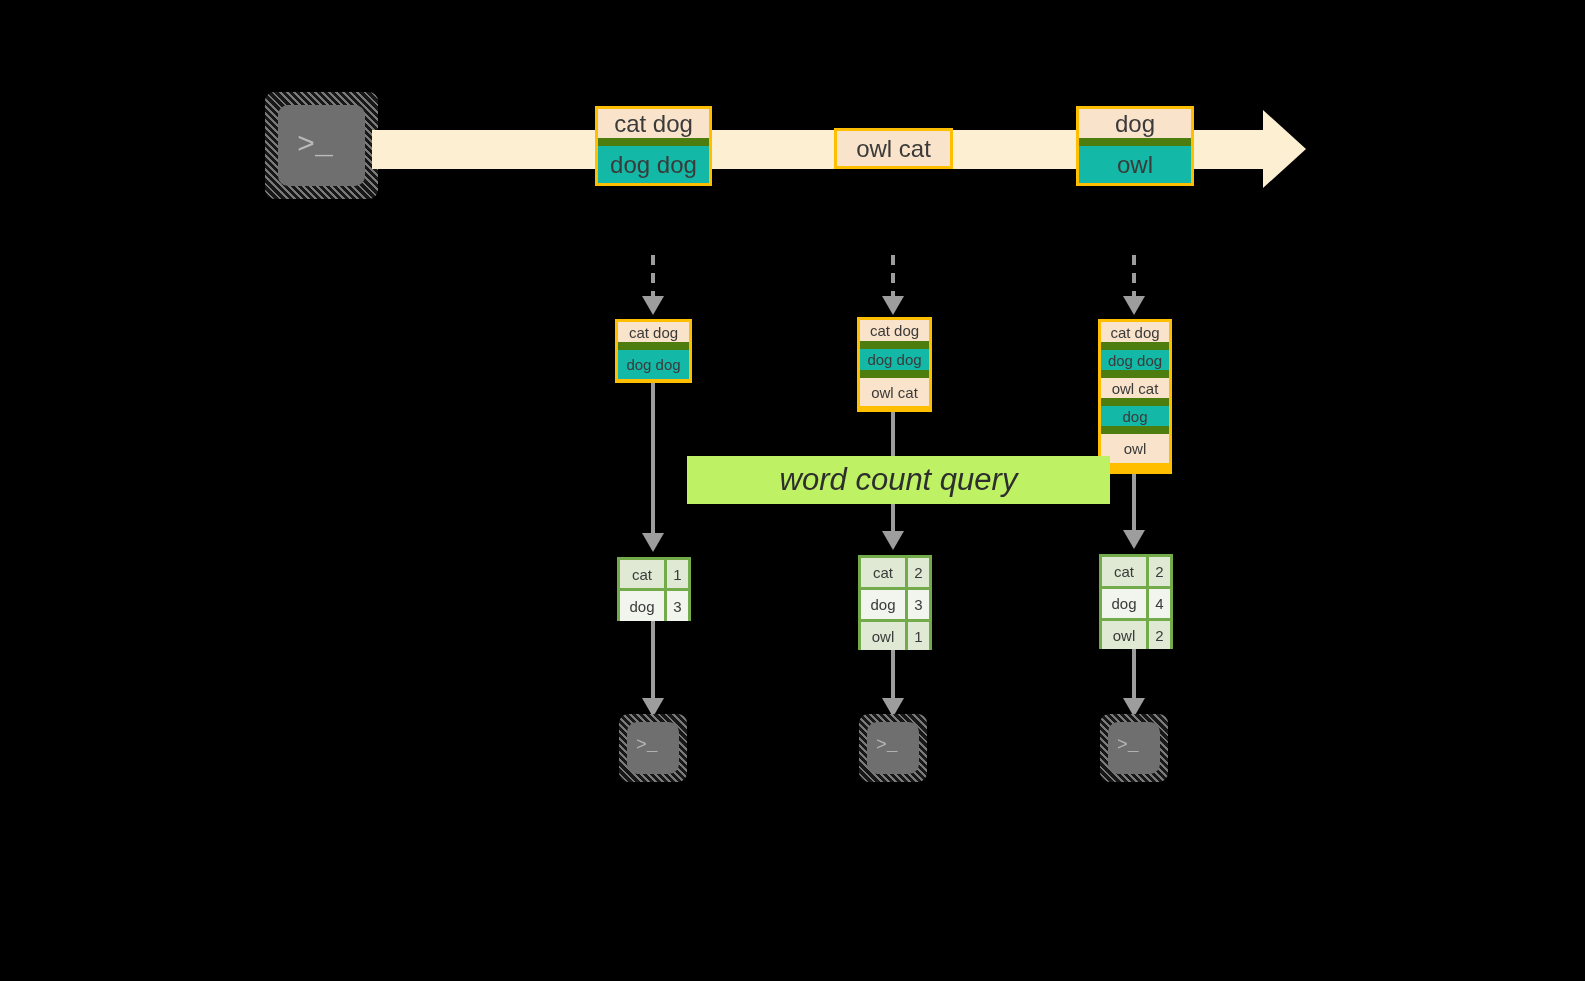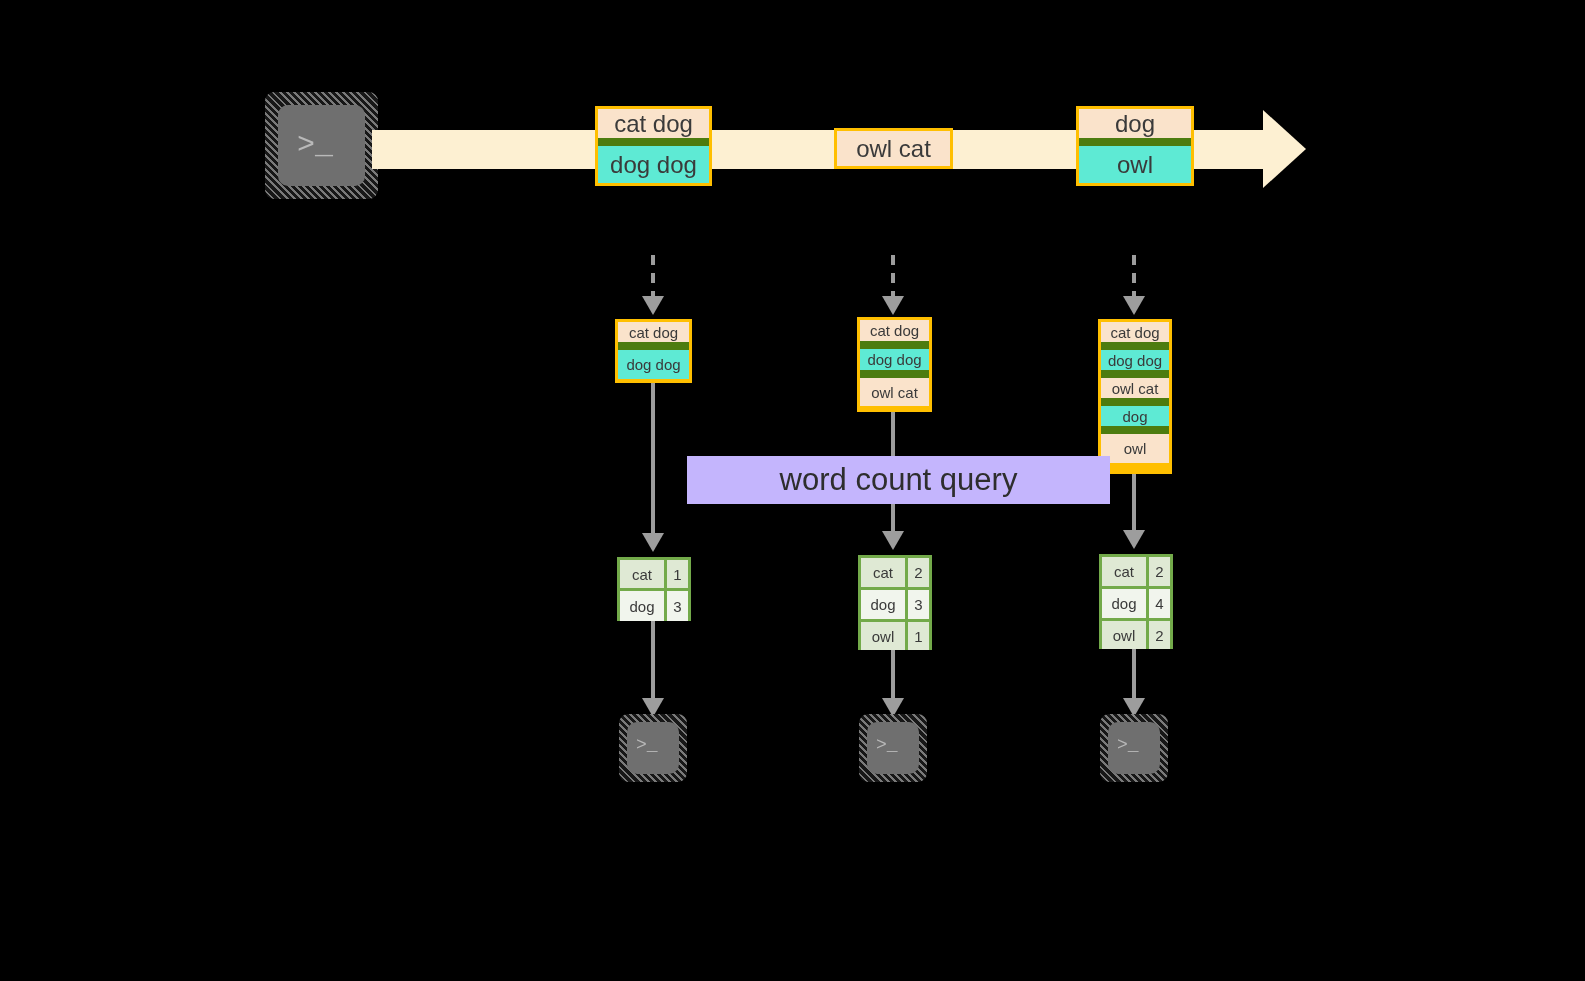--- a/index.html
+++ b/index.html
@@ -71,21 +71,21 @@
     box-sizing: border-box;
     background: #fae3cb;
     color: #3a3a3a;
     display: flex;
     align-items: center;
     justify-content: center;
     white-space: nowrap;
     border-bottom: 8px solid #4d7c0f;
   }
   .stack .cell:last-child { border-bottom: none; }
-  .stack .cell.alt { background: #5eead4; }
+  .stack .cell.alt { background: #14b8a6; }
 
   
   .gtable {
     position: absolute;
     box-sizing: border-box;
     border: 3px solid #73aa4a;
     background: #73aa4a;
     display: flex;
     flex-direction: column;
   }
@@ -124,26 +124,27 @@
     position: absolute;
     width: 0; height: 0;
     border-left: 11px solid transparent;
     border-right: 11px solid transparent;
     border-top: 19px solid #9d9d9d;
   }
 
   
   .qlabel {
     position: absolute;
-    background: #c4b5fd;
+    background: #bef264;
     color: #2e2e2e;
     display: flex;
     align-items: center;
     justify-content: center;
     white-space: nowrap;
+    font-style: italic;
   }
 </style>
 </head>
 <body>
 
 <div id="stage">
 
   <div class="term" style="left:265px; top:92px; width:113px; height:107px;">
     <div class="hatch"></div>
     <div class="body" style="left:13px; top:13px; right:13px; bottom:13px;"></div>

